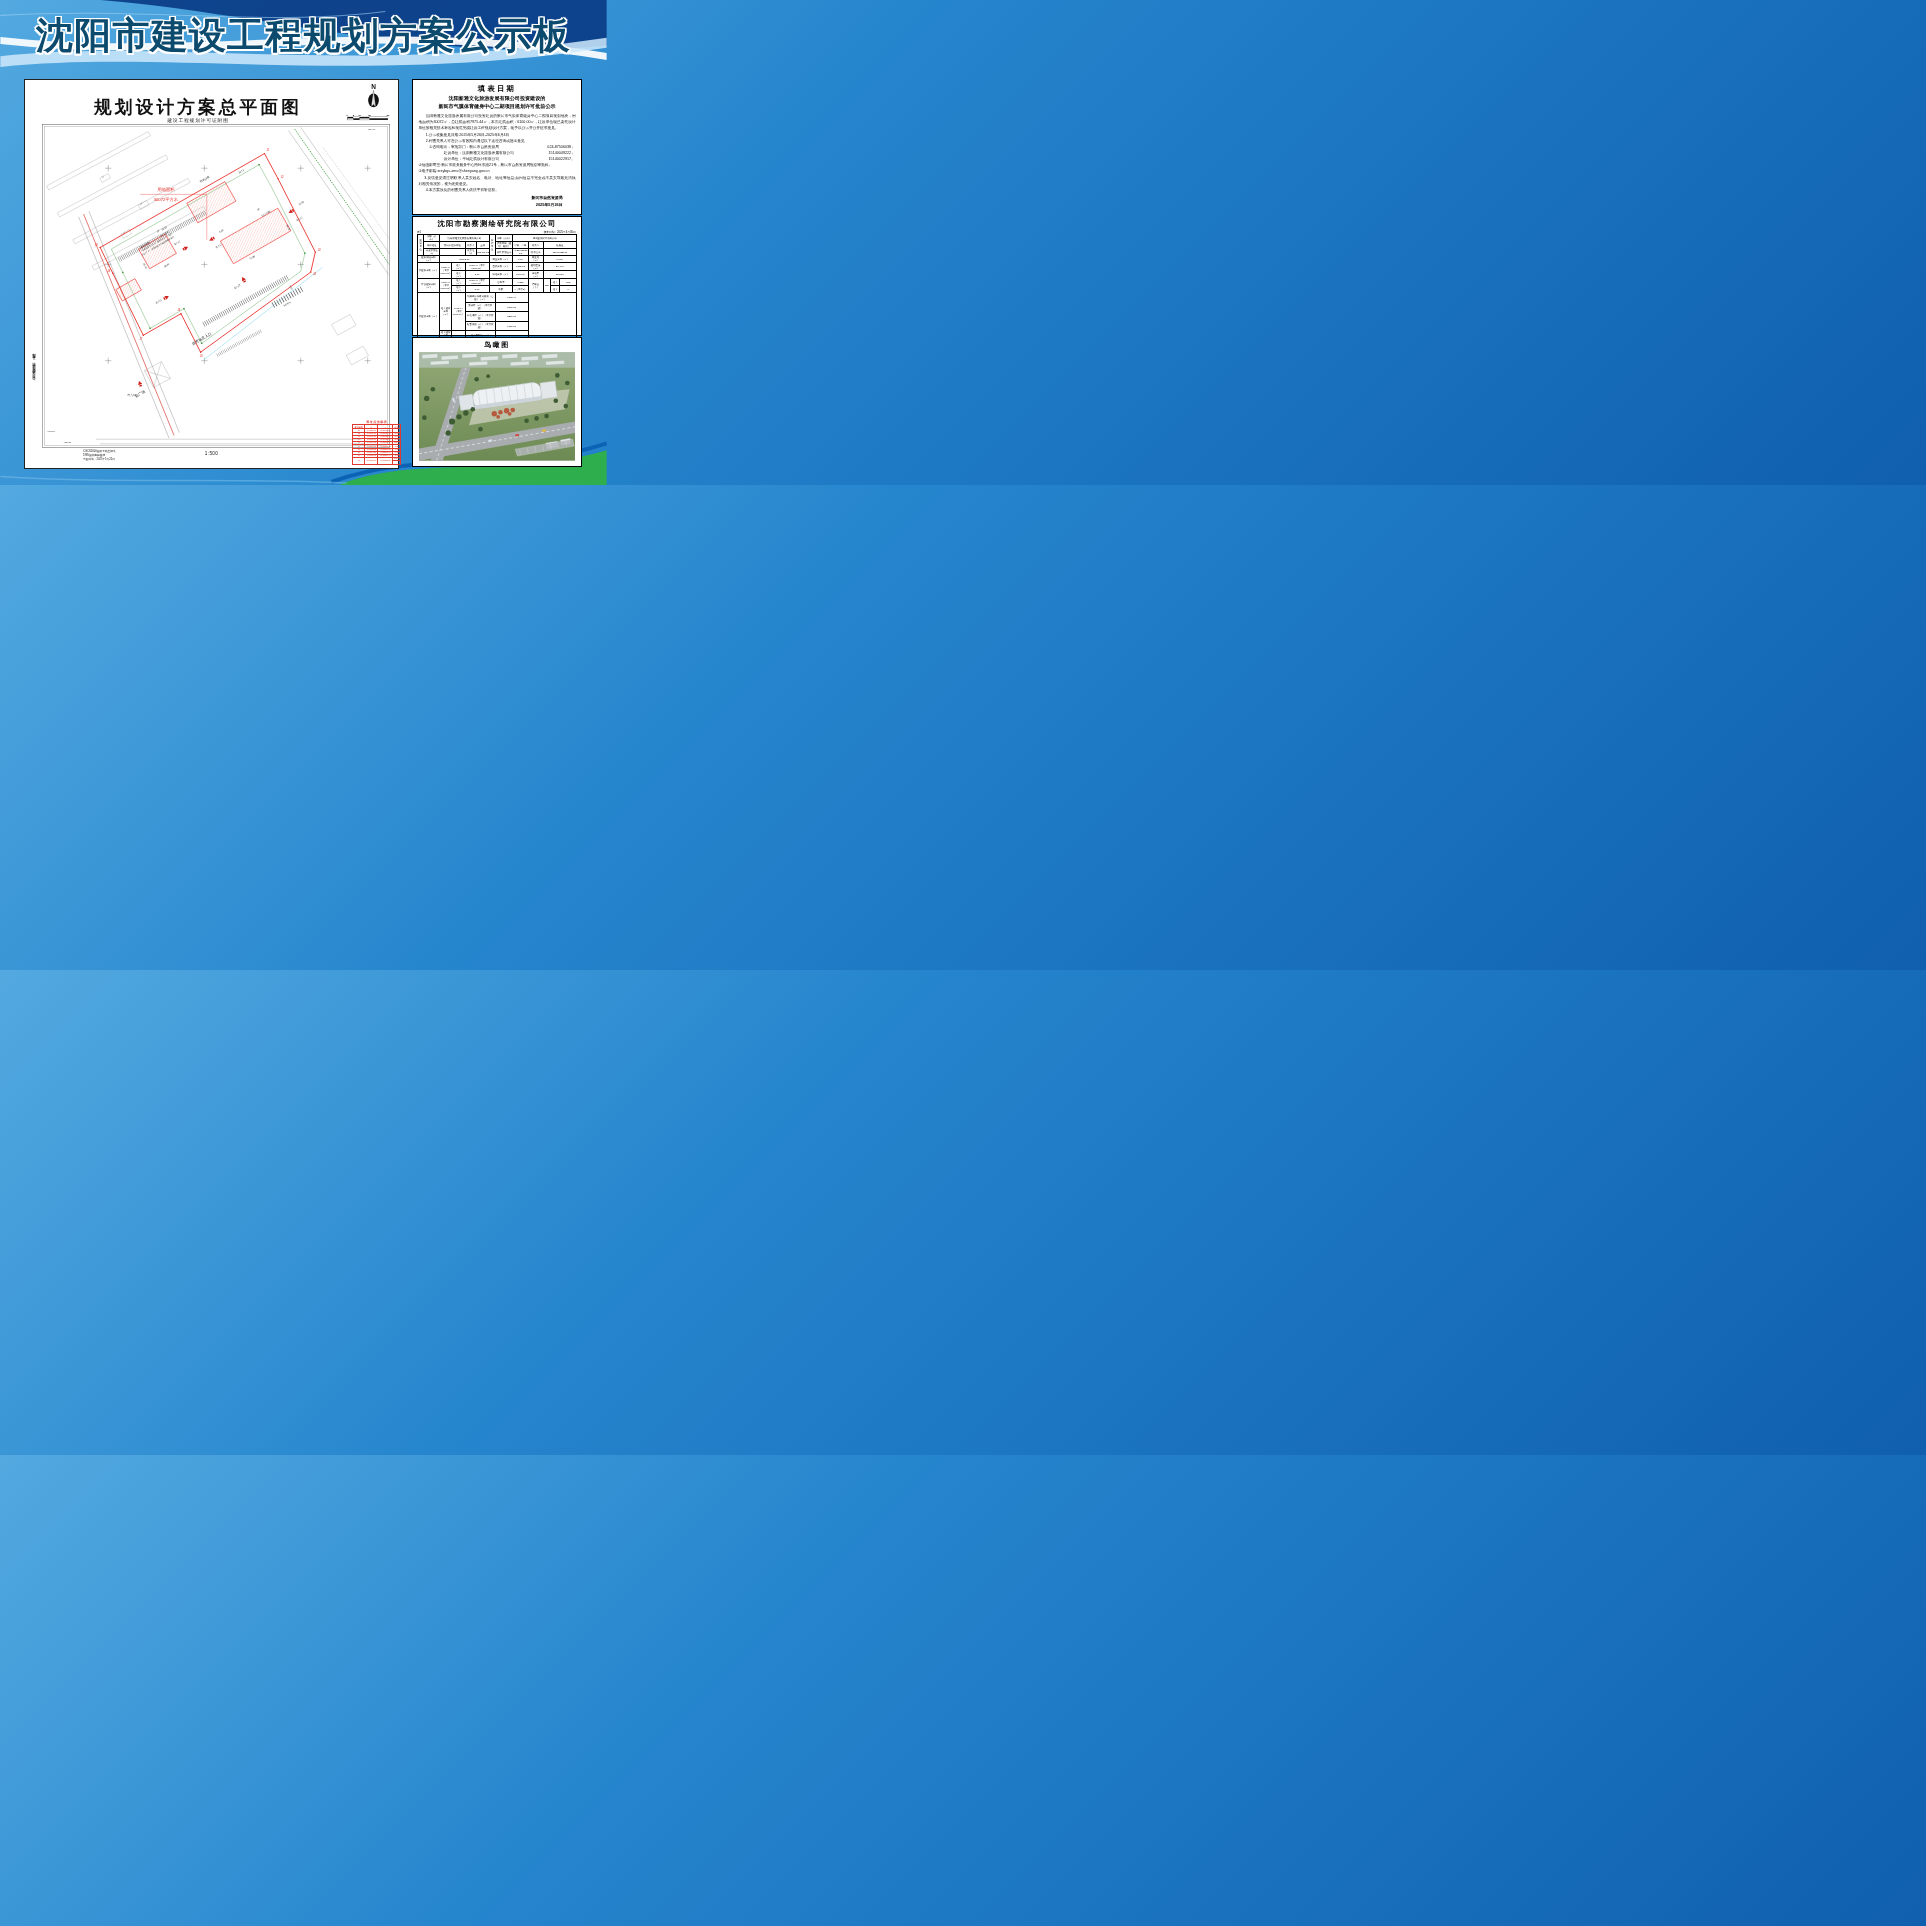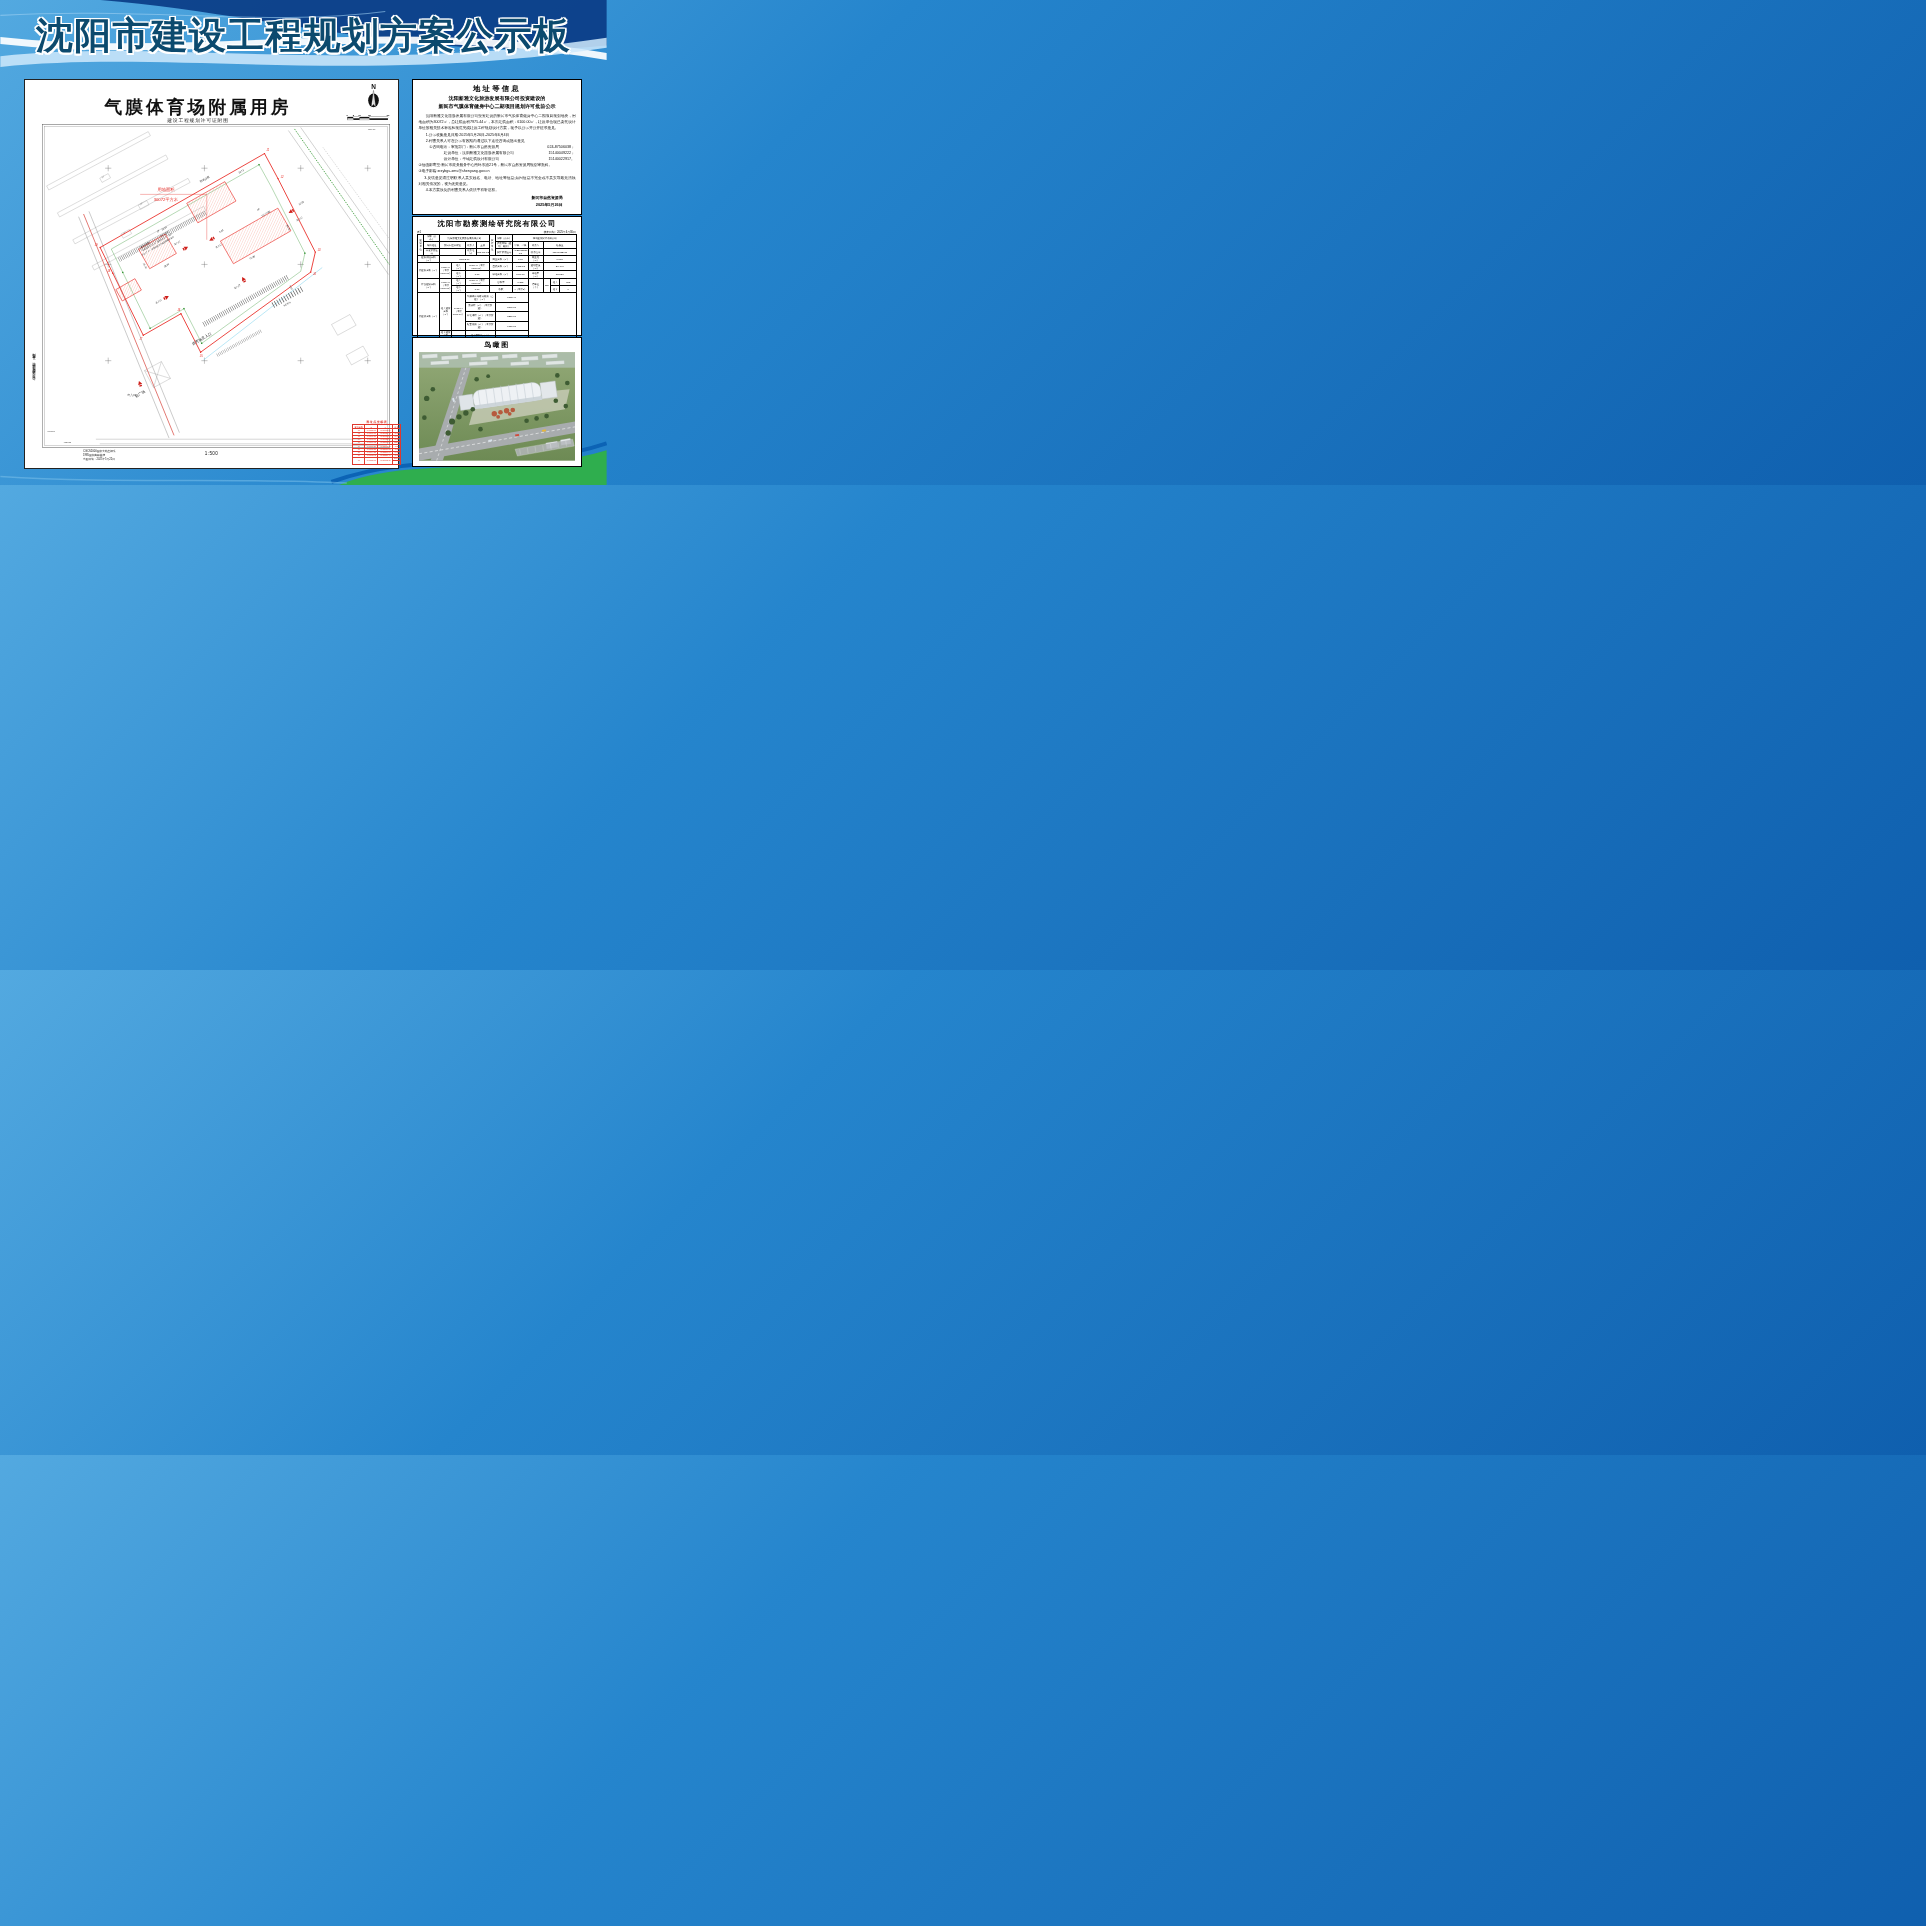--- a/index.html
+++ b/index.html
@@ -80,21 +80,21 @@
   <rect x="70" y="1020" width="46" height="320" fill="#ffffff" opacity="0.12" transform="skewX(-32)"></rect>
   <rect x="150" y="1020" width="20" height="320" fill="#ffffff" opacity="0.12" transform="skewX(-32)"></rect>
   <path d="M880,1260 C1080,1180 1320,1245 1575,1170 L1575,1260 Z" fill="#2fae4e"></path>
   <path d="M860,1252 C1100,1165 1330,1235 1575,1152" stroke="#0c63b5" stroke-width="10" fill="none"></path>
   <path d="M0,1238 C300,1258 600,1240 900,1255" stroke="#7fc3ec" stroke-width="4" fill="none" opacity="0.5"></path>
 </svg>
 
 <div class="banner-title">沈阳市建设工程规划方案公示板</div>
 
 <div id="plan-panel" class="panel">
-  <div class="plan-title">气膜体育场附属用房</div>
+  <div class="plan-title">规划设计方案总平面图</div>
   <div class="plan-subtitle">建设工程规划许可证附图</div>
 
   <svg id="north-box" viewBox="0 0 60 76">
     <text x="30" y="18" text-anchor="middle" font-size="17" font-weight="bold" fill="#111">N</text>
     <ellipse cx="30" cy="48" rx="14" ry="18" fill="#111"></ellipse>
     <path d="M30,22 L36,66 L30,58 L24,66 Z" fill="#fff" stroke="#333" stroke-width="1"></path>
     <path d="M30,22 L33,62 L30,57 Z" fill="#bbb"></path>
   </svg>
 
   <svg id="scalebar" viewBox="0 0 120 22">
@@ -401,21 +401,21 @@
   <div class="scale-text">1:500</div>
   <div class="plan-notes">
     <div>CGCS2000国家大地坐标系</div>
     <div>1985国家高程基准</div>
     <div>出图日期：2025年5月22日</div>
   </div>
   <div class="plan-credit">制图单位：沈阳市勘察测绘研究院有限公司</div>
 </div>
 
 <div id="notice-panel" class="panel">
-  <div class="notice-title">地址等信息</div>
+  <div class="notice-title">填表日期</div>
   <div class="notice-h">沈阳新雅文化旅游发展有限公司投资建设的</div>
   <div class="notice-h">新民市气膜体育健身中心二期项目规划许可批前公示</div>
   <div class="notice-p">沈阳新雅文化旅游发展有限公司投资建设的新民市气膜体育健身中心二期项目规划地块，用地面积为30072㎡，总建筑面积7975.44㎡，本次建筑面积：6100.00㎡，建设单位现已委托设计单位按相关技术标准和规范完成建设工程规划设计方案，现予以公示并公开征求意见。</div>
   <div class="notice-item ind1">1.公示收集意见日期:2025年5月26日-2025年6月4日</div>
   <div class="notice-item ind1">2.利害关系人可在公示有效期内通过以下途径咨询或提出意见</div>
   <div class="tel-row">
     <span class="lb">①咨询电话：审批部门：新民市自然资源局</span>
     <span class="ph">024-87506038；</span>
   </div>
   <div class="tel-row deep">

